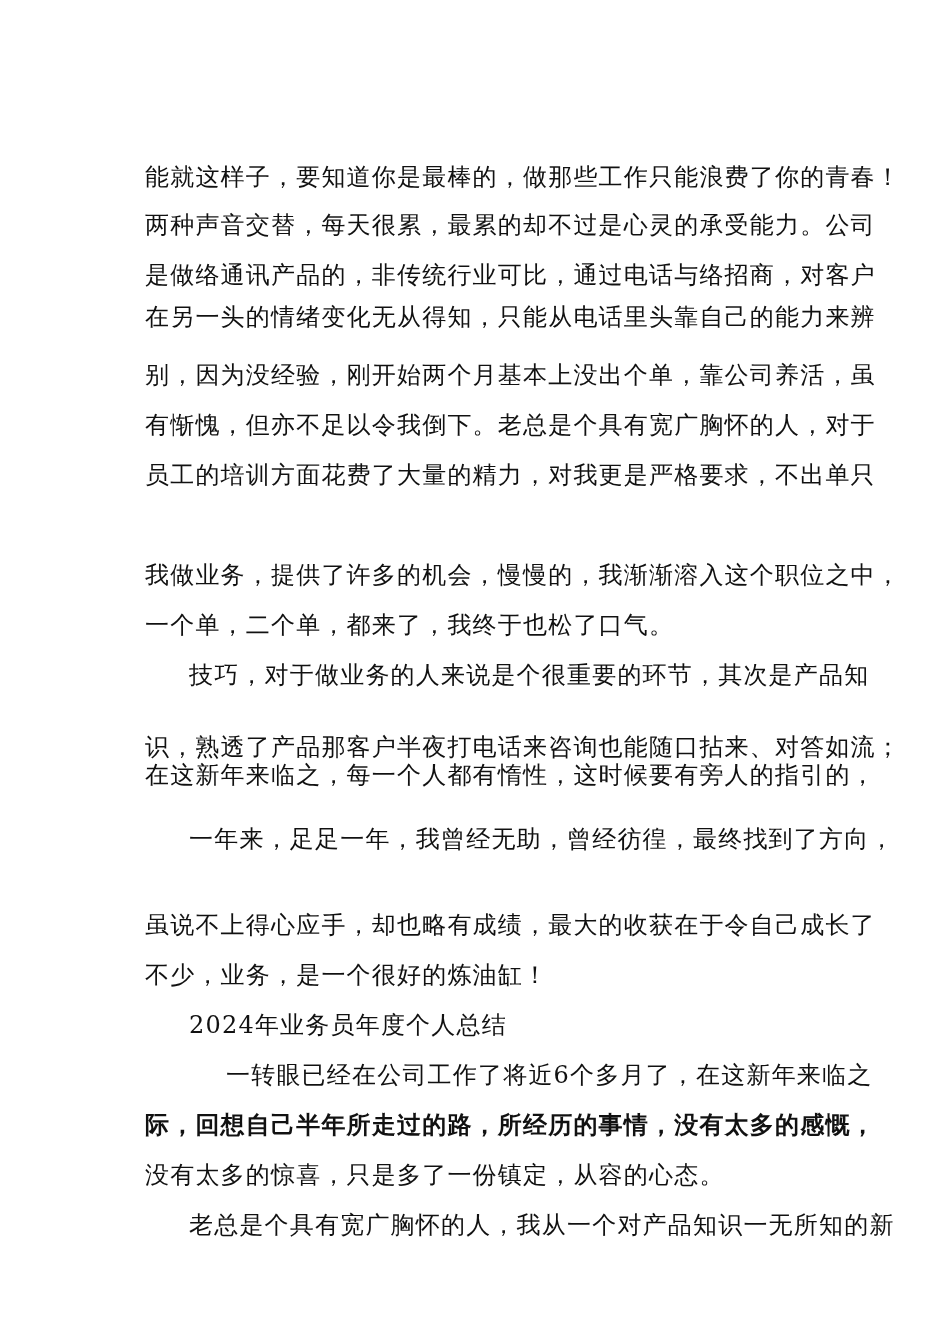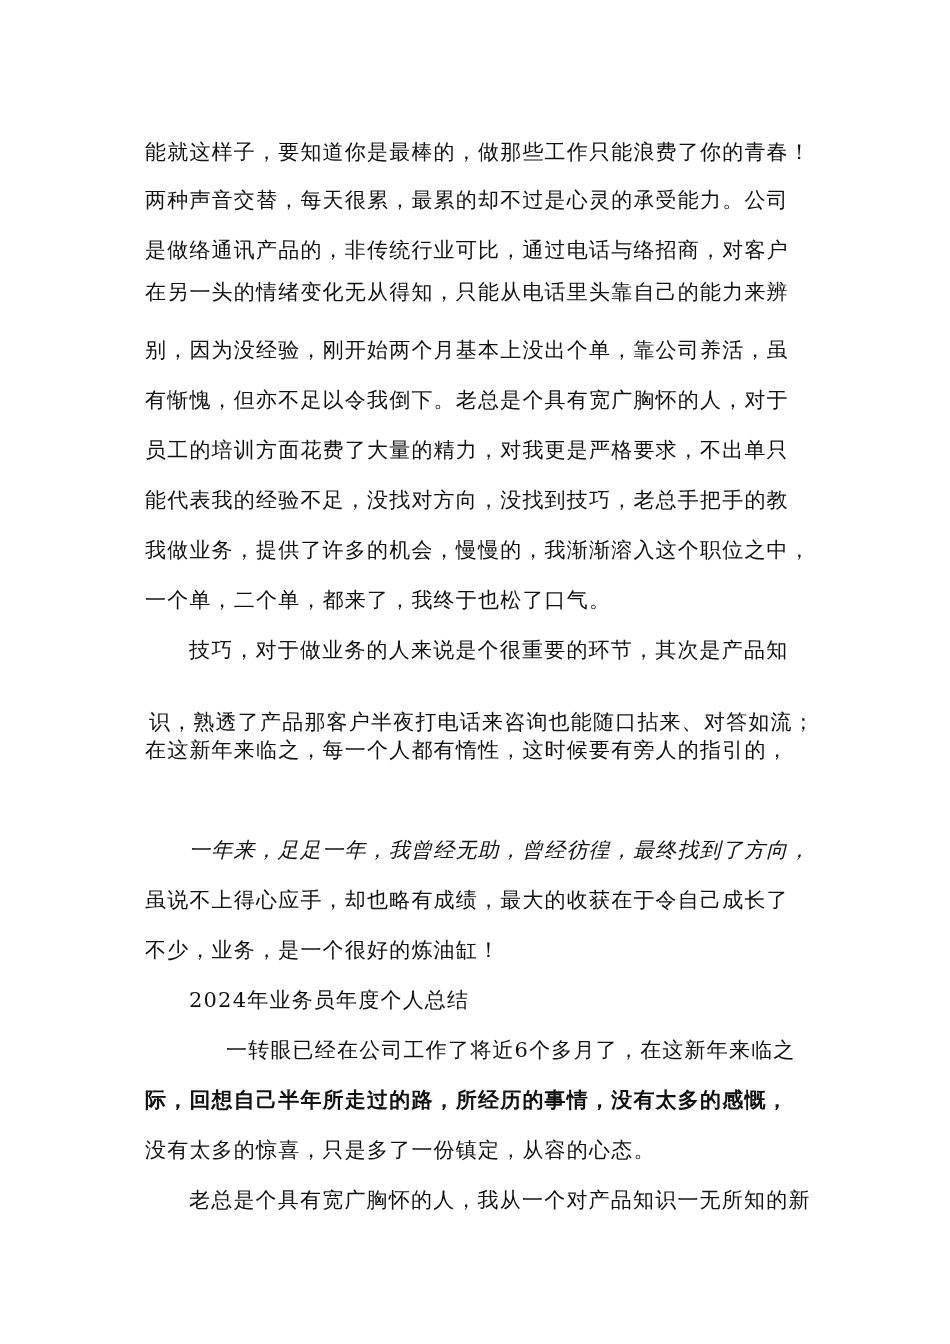--- a/index.html
+++ b/index.html
@@ -3,47 +3,47 @@
   <meta charset="utf-8">
   <style>
     html, body { margin: 0; padding: 0; background: #ffffff; }
     body { width: 950px; height: 1344px; position: relative; overflow: hidden; }
     .page { position: absolute; left: 0; top: 0; width: 950px; height: 1344px; background: #ffffff; }
     .line {
       position: absolute;
       left: 145px;
       width: 670px;
       font-family: "DejaVu Serif", "Liberation Serif", serif;
-      font-size: 21px;
+      font-size: 24px;
       line-height: 28px;
       color: #111111;
       white-space: nowrap;
       letter-spacing: 1.2px;
+      margin-top: 25px;
     }
     .indent { left: 189px; }
     .indent2 { left: 226px; }
   </style>
 </head>
 <body>
 
 <div class="page">
   <div class="line" style="top:138px;">能就这样子，要知道你是最棒的，做那些工作只能浪费了你的青春！</div>
   <div class="line" style="top:186px;">两种声音交替，每天很累，最累的却不过是心灵的承受能力。公司</div>
   <div class="line" style="top:236px;">是做络通讯产品的，非传统行业可比，通过电话与络招商，对客户</div>
   <div class="line" style="top:278px;">在另一头的情绪变化无从得知，只能从电话里头靠自己的能力来辨</div>
   <div class="line" style="top:336px;">别，因为没经验，刚开始两个月基本上没出个单，靠公司养活，虽</div>
   <div class="line" style="top:386px;">有惭愧，但亦不足以令我倒下。老总是个具有宽广胸怀的人，对于</div>
   <div class="line" style="top:436px;">员工的培训方面花费了大量的精力，对我更是严格要求，不出单只</div>
-  <div class="line" style="top:486px;">能代表我的经验不足，没找对方向，没找到技巧，老总手把手的教</div>
   <div class="line" style="top:536px;">我做业务，提供了许多的机会，慢慢的，我渐渐溶入这个职位之中，</div>
   <div class="line" style="top:586px;">一个单，二个单，都来了，我终于也松了口气。</div>
   <div class="line indent" style="top:636px;">技巧，对于做业务的人来说是个很重要的环节，其次是产品知</div>
   <div class="line" style="top:708px;text-align:right;">识，熟透了产品那客户半夜打电话来咨询也能随口拈来、对答如流；</div>
   <div class="line" style="top:736px;">在这新年来临之，每一个人都有惰性，这时候要有旁人的指引的，</div>
-  <div class="line indent" style="top:836px;font-style:italic;">一年来，足足一年，我曾经无助，曾经彷徨，最终找到了方向，</div>
+  <div class="line indent" style="top:800px;">一年来，足足一年，我曾经无助，曾经彷徨，最终找到了方向，</div>
   <div class="line" style="top:886px;">虽说不上得心应手，却也略有成绩，最大的收获在于令自己成长了</div>
   <div class="line" style="top:936px;">不少，业务，是一个很好的炼油缸！</div>
   <div class="line indent" style="top:986px;">2024年业务员年度个人总结</div>
   <div class="line indent2" style="top:1036px;">一转眼已经在公司工作了将近6个多月了，在这新年来临之</div>
   <div class="line" style="top:1086px;font-weight:bold;">际，回想自己半年所走过的路，所经历的事情，没有太多的感慨，</div>
   <div class="line" style="top:1136px;">没有太多的惊喜，只是多了一份镇定，从容的心态。</div>
   <div class="line indent" style="top:1186px;">老总是个具有宽广胸怀的人，我从一个对产品知识一无所知的新</div>
 </div>
 
 </body></html>

